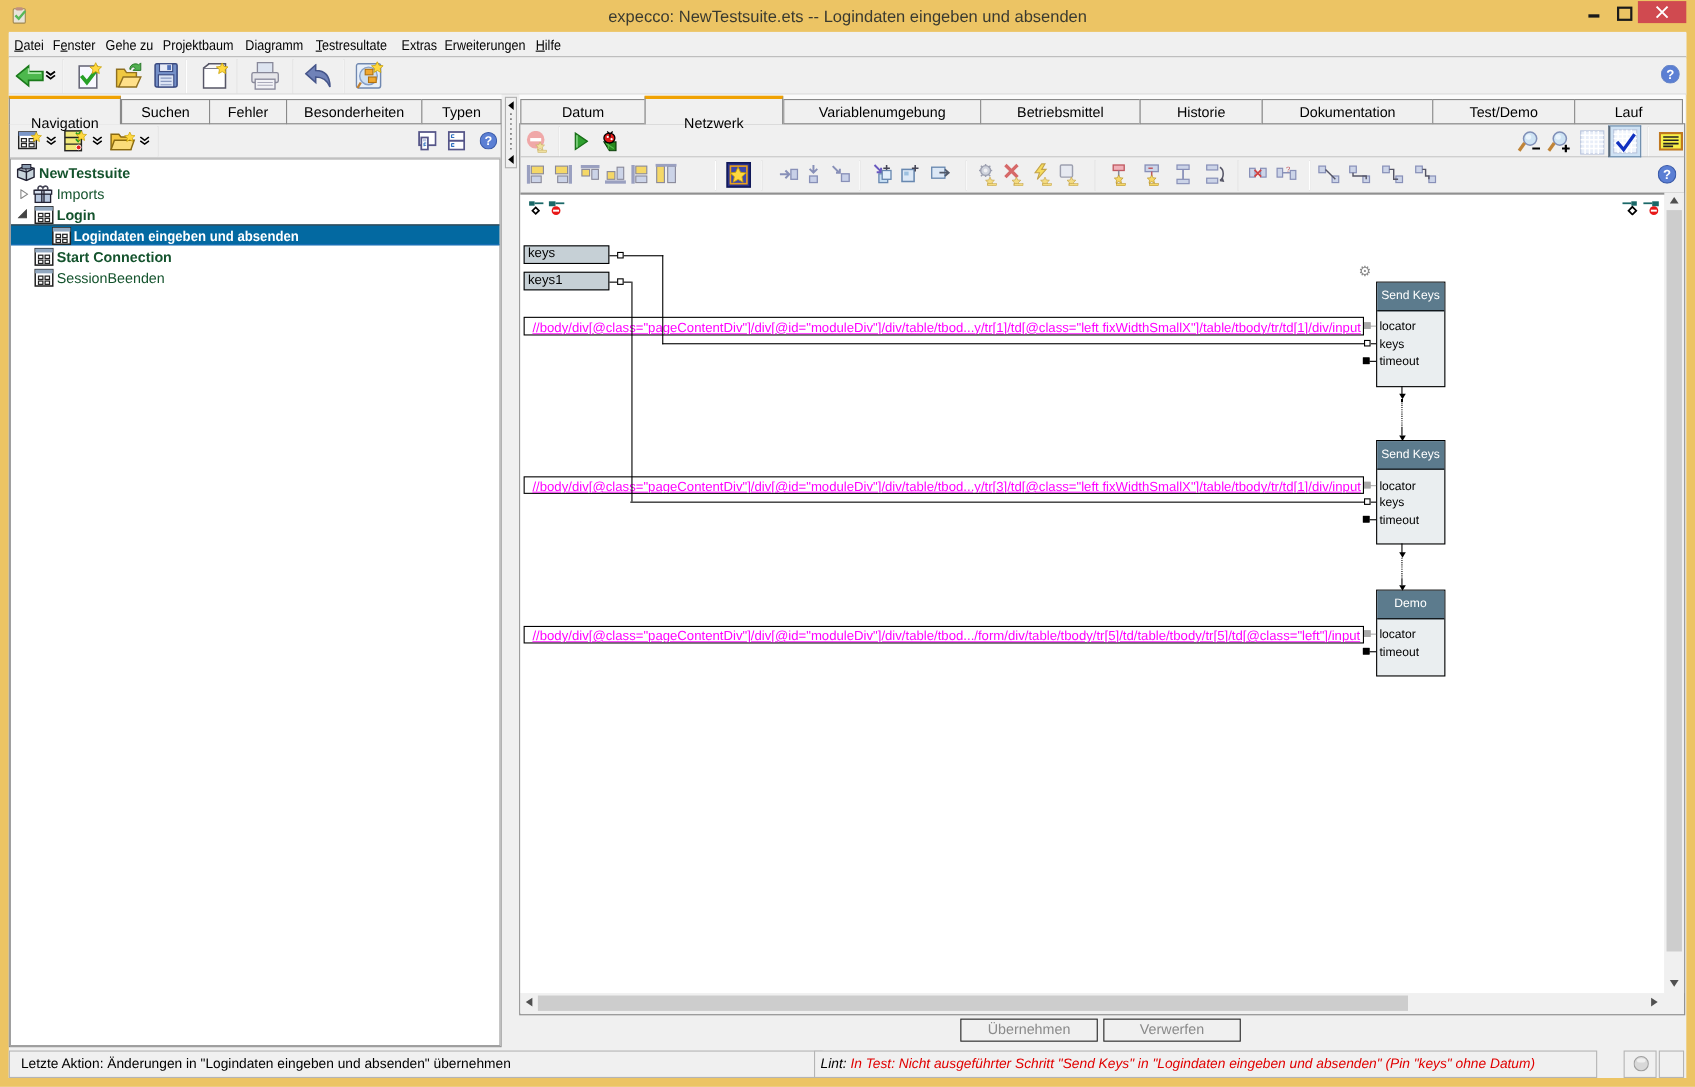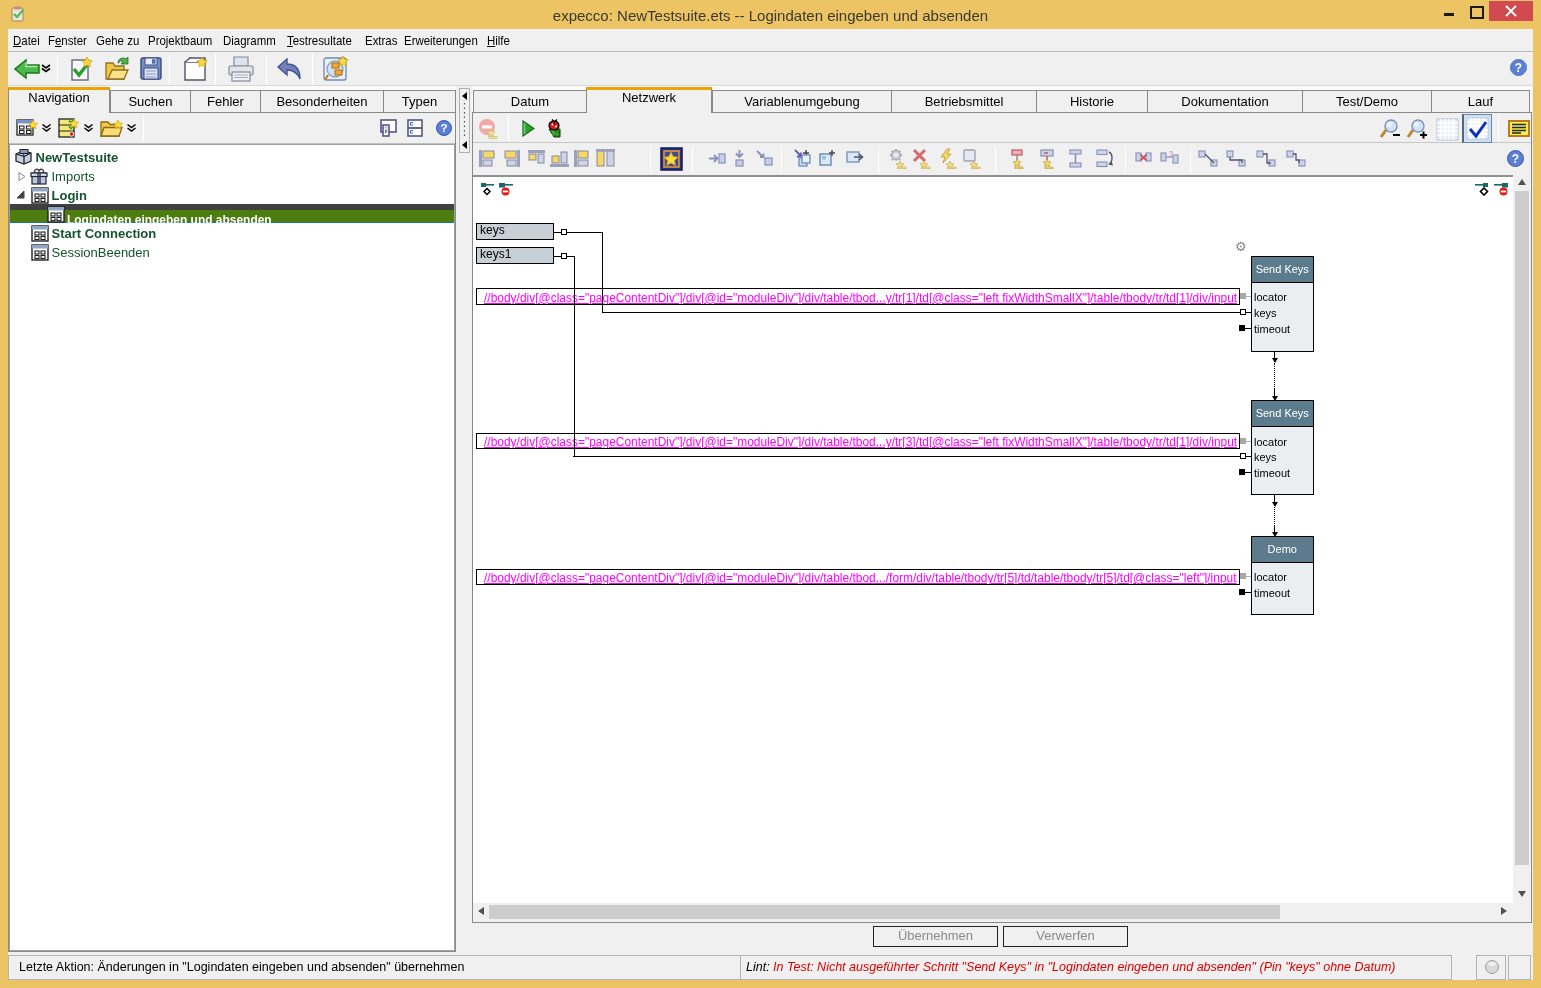--- a/index.html
+++ b/index.html
@@ -19,27 +19,27 @@
 #menubar span { position:absolute; top:3px; transform:scaleX(0.88); transform-origin:0 50%; white-space:nowrap; }
 u { text-decoration:underline; }
 
 #toolbar { left:8px; top:53px; width:1525px; height:33px; background:#f0f0f0; border-bottom:1px solid #d8d8d8; }
 .tsep { position:absolute; top:54px; width:1px; height:31px; background:#b5b5b5; border-right:1px solid #fff; }
 .vsep { position:absolute; width:1px; background:#b5b5b5; border-right:1px solid #fff; }
 
 #tabrow-l { left:8px; top:86px; width:448px; height:26px; background:#fbfbfb; }
 #tabrow-r { left:472px; top:86px; width:1060px; height:26px; background:#fbfbfb; }
 .tab { position:absolute; top:90px; height:23px; background:#f0f0f0; border:1px solid #898989; font-size:13px; text-align:center; color:#000; padding-top:3px; z-index:2; }
-.tab.active { top:87px; height:26px; border-top:3px solid #f0a202; border-bottom:none; background:#f0f0f0; z-index:3; padding-top:0; }
+.tab.active { top:87px; height:26px; border-top:3px solid #f0a202; border-bottom:none; background:#f0f0f0; z-index:3; padding-top:14px; }
 
 #lpanel { left:8px; top:112px; width:448px; height:840px; background:#f0f0f0; border:1px solid #898989; }
 #ltools { left:9px; top:113px; width:446px; height:31px; background:#f0f0f0; border-bottom:1px solid #c0c0c0; }
 #ltree { left:9px; top:144px; width:446px; height:807px; background:#fff; border:1px solid #a0a0a0; }
 .trow { position:absolute; height:19px; font-size:13px; color:#14532d; line-height:19px; }
-.tsel { background:#4d7c0f; color:#fff; border-top:6px solid #404040; border-bottom:1px solid #1e70b8; }
+.tsel { background:#0369a1; color:#fff; border-top:1px solid #404040; border-bottom:1px solid #1e70b8; }
 
 #splitter { left:459px; top:88px; width:11px; height:65px; background:#f0f0f0; border:1px solid #b0b0b0; }
 
 #rpanel { left:472px; top:112px; width:1060px; height:811px; background:#f0f0f0; border:1px solid #898989; }
 #rtools1 { left:473px; top:113px; width:1058px; height:30px; border-bottom:1px solid #c8c8c8; }
 #rtools2 { left:473px; top:144px; width:1058px; height:30px; }
 #canvas { left:473px; top:175px; width:1040px; height:728px; background:#fff; }
 #vscroll { left:1513px; top:175px; width:18px; height:728px; background:#f0f0f0; }
 #vthumb { left:1515px; top:191px; width:14px; height:674px; background:#cdcdcd; }
 #hscroll { left:473px; top:903px; width:1040px; height:18px; background:#f0f0f0; }

